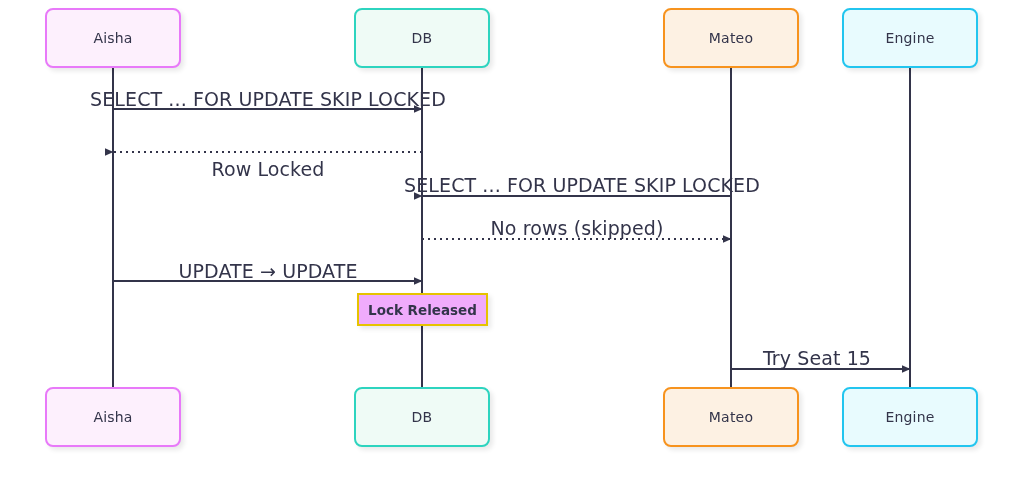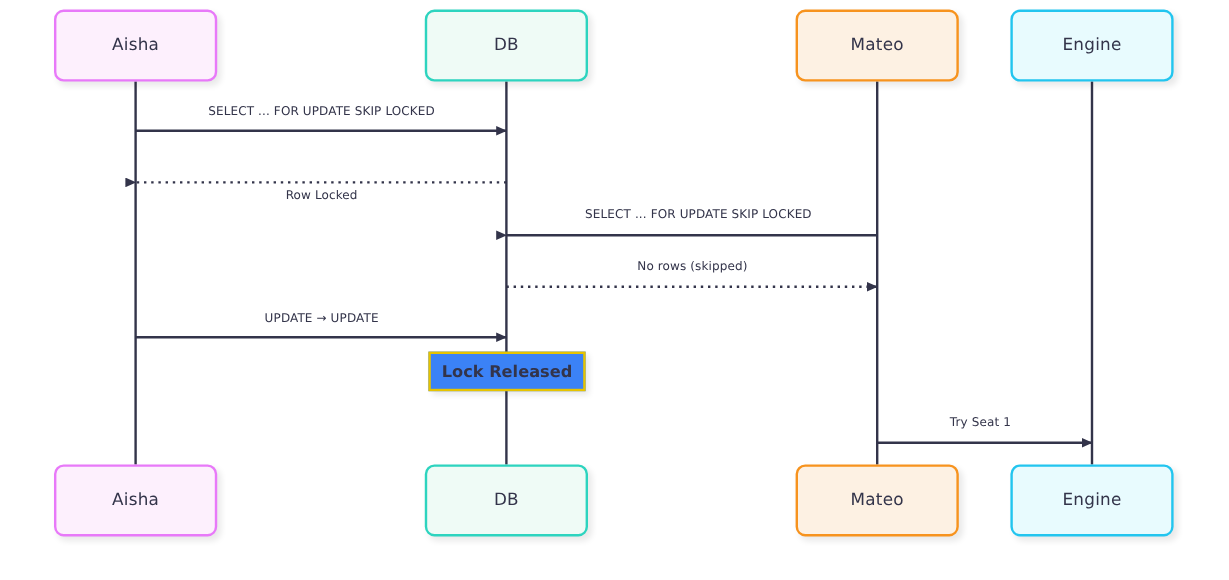--- a/index.html
+++ b/index.html
@@ -37,21 +37,21 @@
   }
   .actor-label {
     font-size: 14px;
     font-family: "DejaVu Sans", "Liberation Sans", sans-serif;
     color: #33344a;
     letter-spacing: 0.2px;
     white-space: nowrap;
   }
   .msg-label {
     position: absolute;
-    font-size: 10px;
+    font-size: 19px;
     font-family: "DejaVu Sans", "Liberation Sans", sans-serif;
     color: #33344a;
     white-space: nowrap;
     transform: translateX(-50%);
     letter-spacing: 0.1px;
   }
   .note-box {
     position: absolute;
     box-sizing: border-box;
     border-width: 2px;
@@ -126,21 +126,21 @@
       <div class="actor-box" style="left: 842px; top: 387px; width: 136px; height: 60px; background: rgb(232, 251, 254); border-color: rgb(34, 197, 239);">
         <span class="actor-label">Engine</span>
       </div>
     </div>
   <div id="message-labels">
       <div class="msg-label" style="left: 268px; top: 88px;">SELECT ... FOR UPDATE SKIP LOCKED</div>
       <div class="msg-label" style="left: 268px; top: 130px; margin-top: 28px;">Row Locked</div>
       <div class="msg-label" style="left: 582px; top: 174px;">SELECT ... FOR UPDATE SKIP LOCKED</div>
       <div class="msg-label" style="left: 577px; top: 217px; text-align: center;">No rows (skipped)</div>
       <div class="msg-label" style="left: 268px; top: 260px;">UPDATE → UPDATE</div>
-      <div class="msg-label" style="left: 817px; top: 347px;">Try Seat 1</div>
+      <div class="msg-label" style="left: 817px; top: 347px;">Try Seat 15</div>
     </div>
   <div id="notes">
-      <div class="note-box" style="left: 357px; top: 293px; width: 131px; height: 33px; background: #3b82f6; border-color: rgb(230, 195, 0);">
+      <div class="note-box" style="left: 357px; top: 293px; width: 131px; height: 33px; background: #f0abfc; border-color: rgb(230, 195, 0);">
         <span class="note-label">Lock Released</span>
       </div>
     </div>
 
 </div>
 
 </body></html>

